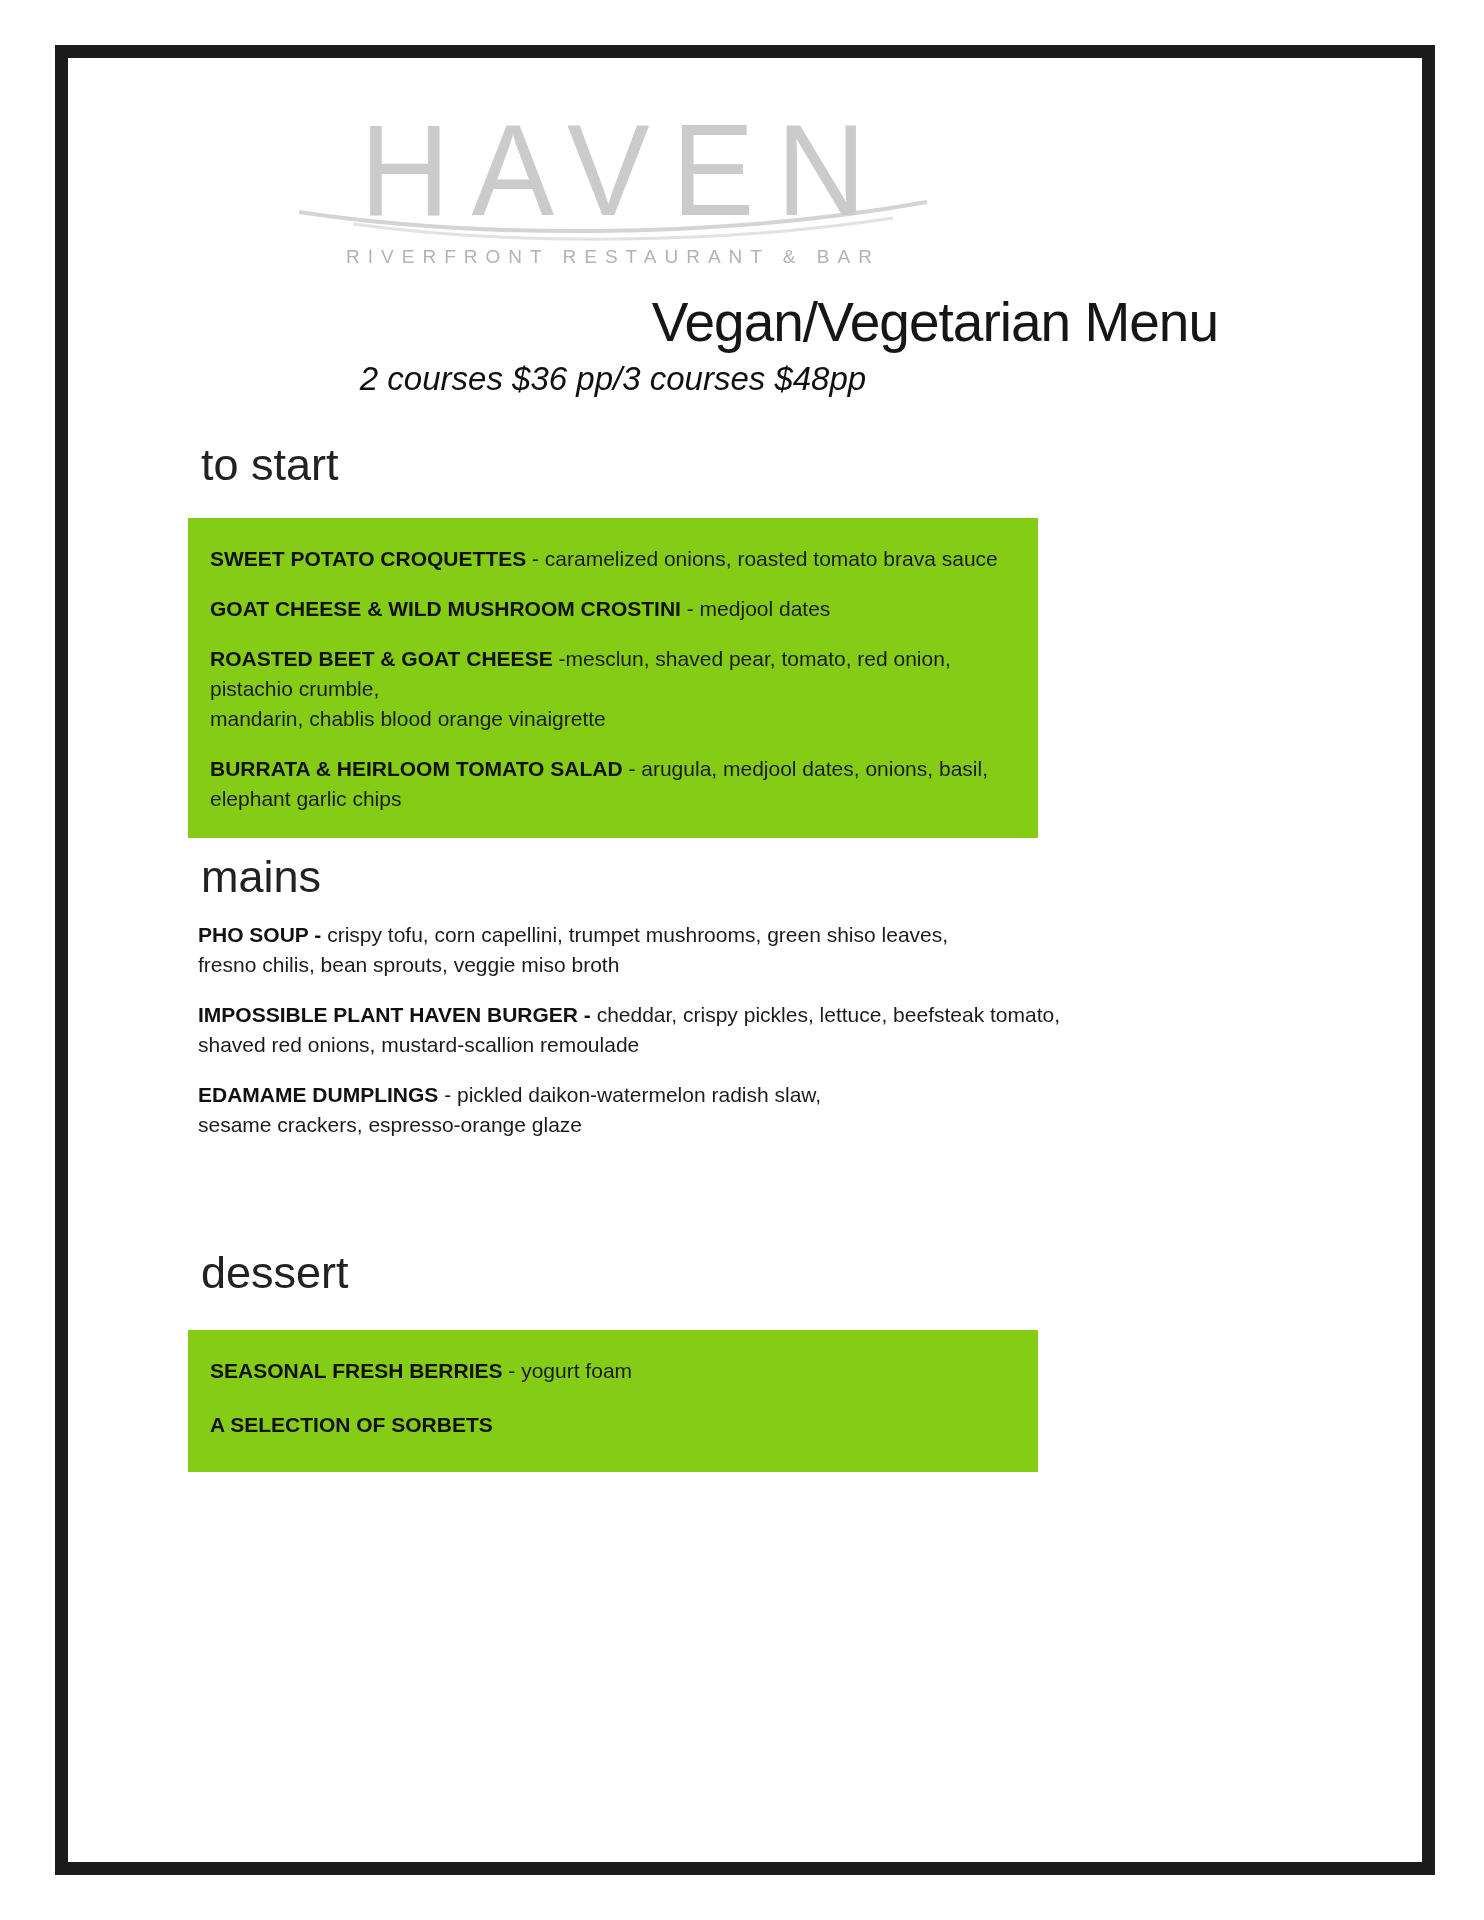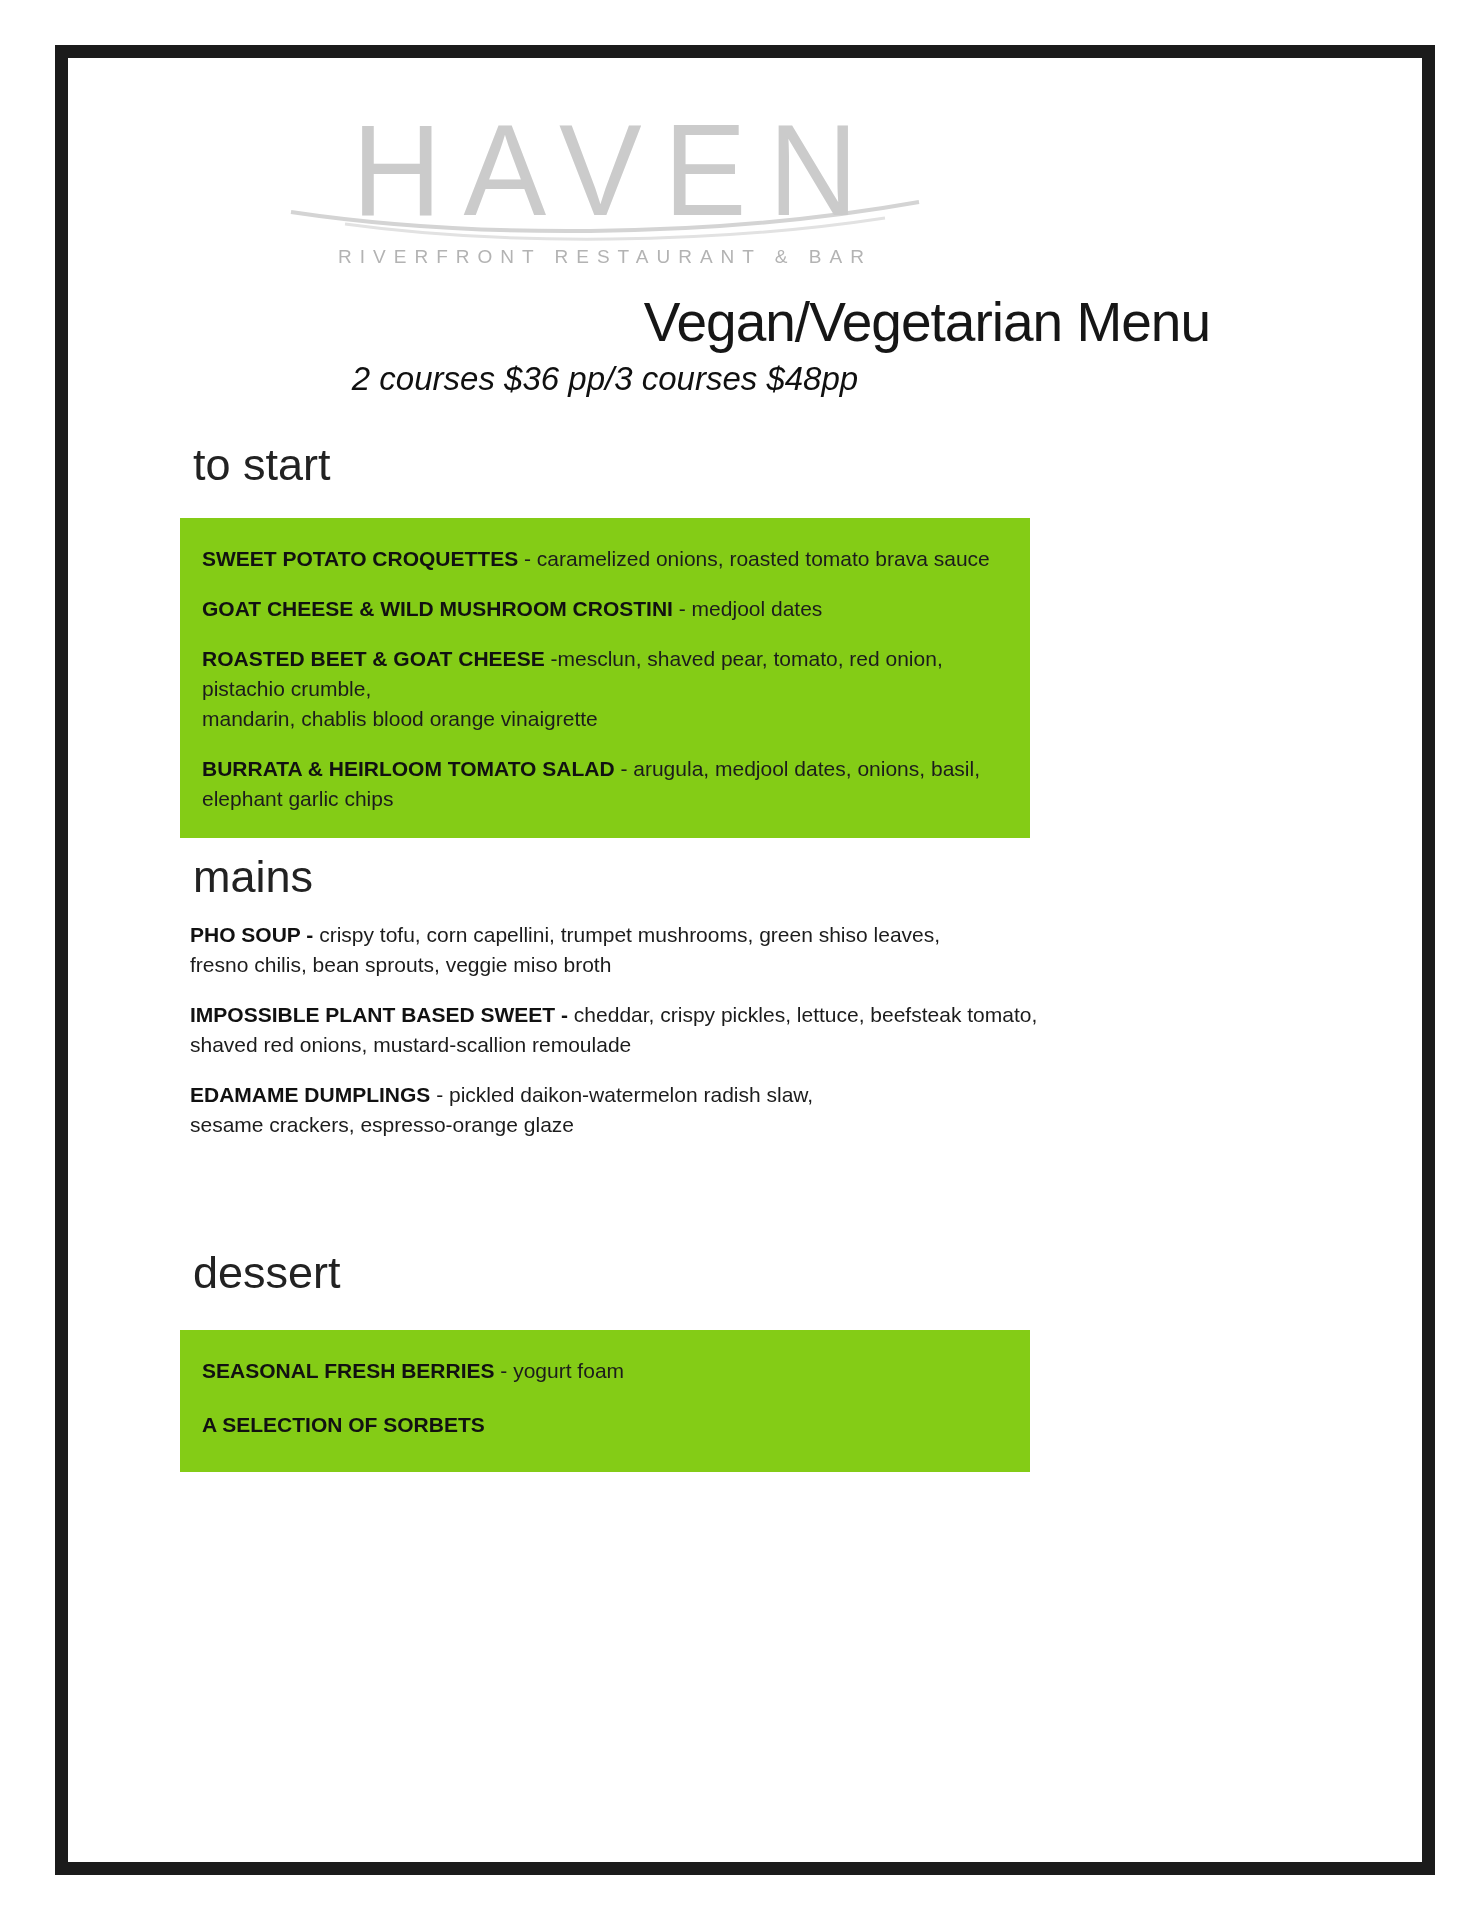--- a/index.html
+++ b/index.html
@@ -18,21 +18,21 @@
   .frame {
     position: absolute;
     left: 55px;
     top: 45px;
     right: 49px;
     bottom: 45px;
     border: 13px solid #1b1b1b;
   }
   .content {
     position: absolute;
-    left: 0;
+    left: 8px;
     top: 0;
     width: 1210px;
     height: 1920px;
   }
   
   .logo {
     position: absolute;
     top: 108px;
     left: 0;
     width: 100%;
@@ -163,21 +163,21 @@
       <div class="item"><span class="item-name">ROASTED BEET &amp; GOAT CHEESE</span><span class="item-desc"> -mesclun, shaved pear, tomato, red onion, pistachio crumble,
 mandarin, chablis blood orange vinaigrette</span></div>
       <div class="item"><span class="item-name">BURRATA &amp; HEIRLOOM TOMATO SALAD</span><span class="item-desc"> - arugula, medjool dates, onions, basil,
 elephant garlic chips</span></div>
     </div>
 
     <h2 class="section-heading" id="heading-mains">mains</h2>
     <div class="list" id="list-mains">
       <div class="item"><span class="item-name">PHO SOUP -</span><span class="item-desc"> crispy tofu, corn capellini, trumpet mushrooms, green shiso leaves,
 fresno chilis, bean sprouts, veggie miso broth</span></div>
-      <div class="item"><span class="item-name">IMPOSSIBLE PLANT BASED SWEET -</span><span class="item-desc"> cheddar, crispy pickles, lettuce, beefsteak tomato,
+      <div class="item"><span class="item-name">IMPOSSIBLE PLANT HAVEN BURGER -</span><span class="item-desc"> cheddar, crispy pickles, lettuce, beefsteak tomato,
 shaved red onions, mustard-scallion remoulade</span></div>
       <div class="item"><span class="item-name">EDAMAME DUMPLINGS</span><span class="item-desc"> - pickled daikon-watermelon radish slaw,
 sesame crackers, espresso-orange glaze</span></div>
     </div>
 
     <h2 class="section-heading" id="heading-dessert">dessert</h2>
     <div class="box" id="box-dessert">
       <div class="item"><span class="item-name">SEASONAL FRESH BERRIES</span><span class="item-desc">  - yogurt foam</span></div>
       <div class="item"><span class="item-name">A SELECTION OF SORBETS</span><span class="item-desc"></span></div>
     </div>

